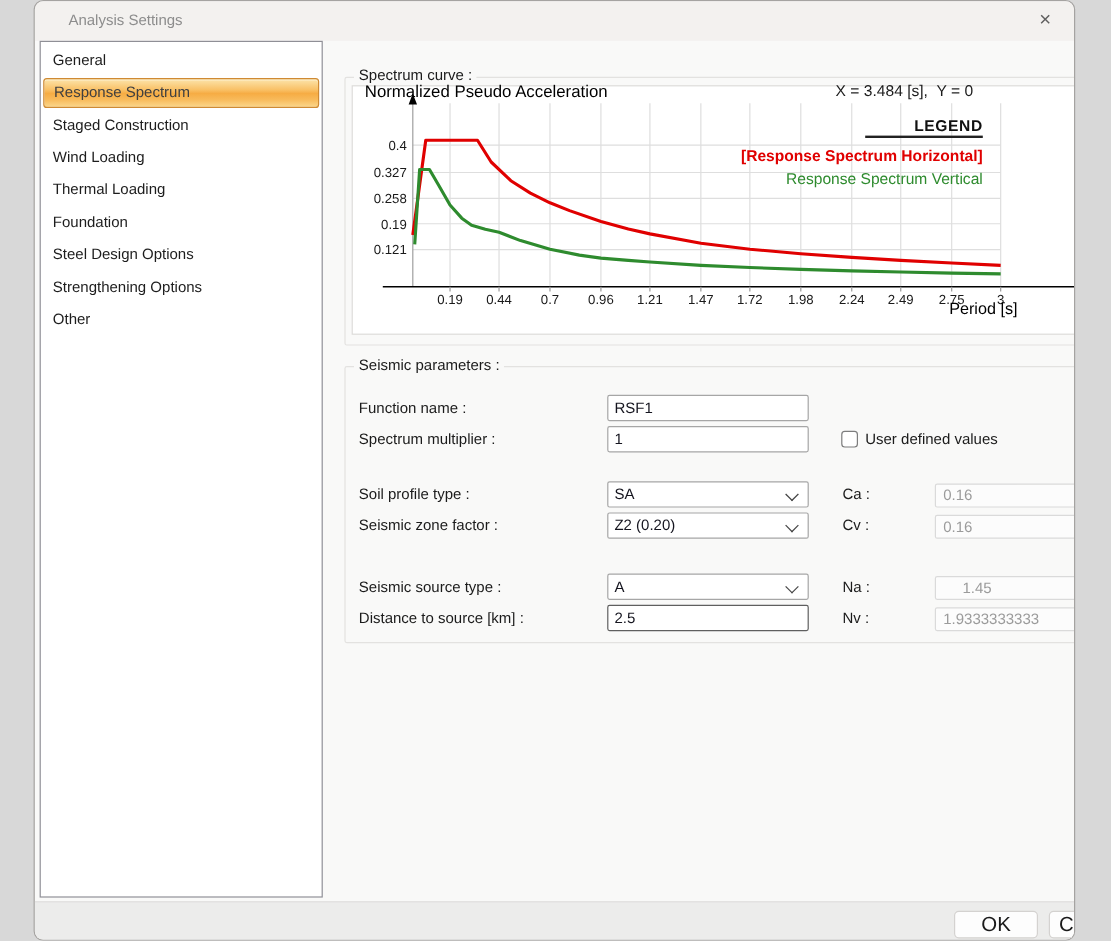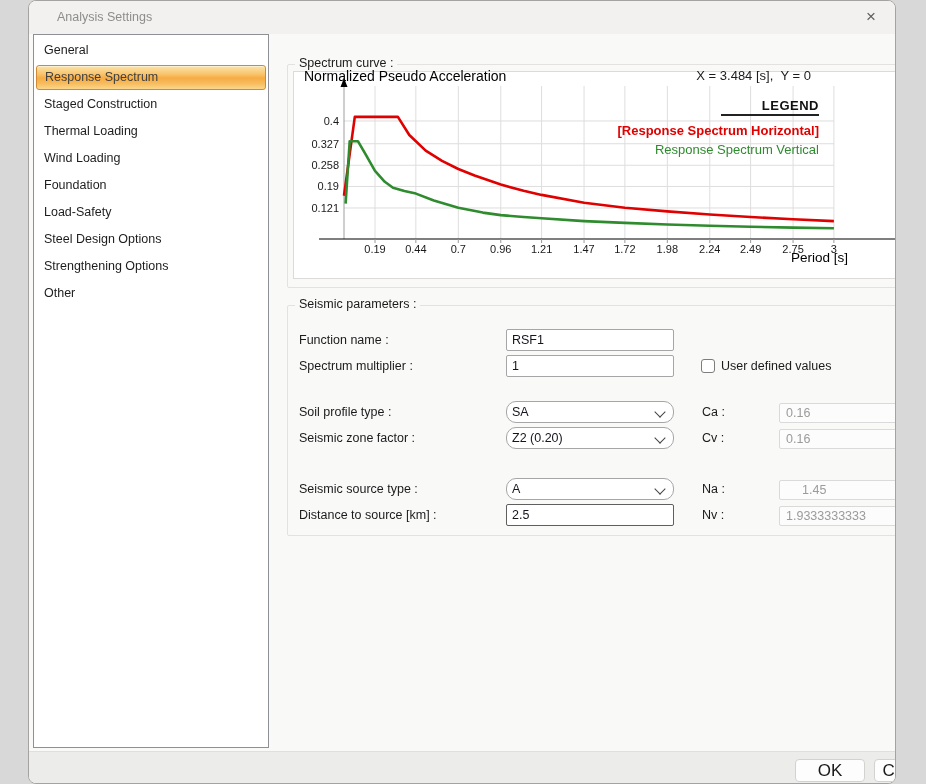--- a/index.html
+++ b/index.html
@@ -39,21 +39,21 @@
   .period-label{position:absolute;top:249px;right:47px;font-size:13.5px;color:#000000;}
   #chart-svg{position:absolute;left:264px;top:70px;}
   
   .f-label{position:absolute;left:270px;font-size:12.5px;color:#1b1b1b;white-space:nowrap;}
   .r-label{position:absolute;left:673px;font-size:12.5px;color:#1b1b1b;}
   .t-input{position:absolute;left:477px;width:168px;height:22px;box-sizing:border-box;
            border:1px solid #a6a6a6;border-radius:2px;background:#fff;font-family:"Liberation Sans",sans-serif;
            font-size:12.5px;color:#15151f;padding:4px 5px;outline:none;}
   .t-input.focused{border-color:#5f5f5f;}
   .dropdown{position:absolute;left:477px;width:168px;height:22px;box-sizing:border-box;
-            border:1px solid #a6a6a6;border-radius:10px;background:#fff;cursor:default;}
+            border:1px solid #a6a6a6;border-radius:2px;background:#fff;cursor:default;}
   .dropdown .dd-text{position:absolute;left:5px;top:0;line-height:20px;font-size:12.5px;color:#15151f;}
   .dd-chevron{position:absolute;right:9px;top:6px;width:7px;height:7px;border-right:1.4px solid #444;
               border-bottom:1.4px solid #444;transform:rotate(45deg);}
   .d-input{position:absolute;left:750px;width:123px;height:20px;box-sizing:border-box;
            border:1px solid #dadada;border-radius:2px;background:#fcfcfc;font-family:"Liberation Sans",sans-serif;
            font-size:12.5px;color:#9b9b9b;padding:0 6px;}
   .checkbox{position:absolute;left:672px;top:358px;width:14px;height:14px;box-sizing:border-box;
             border:1px solid #7d7d7d;border-radius:3px;background:#fff;cursor:pointer;}
   .checkbox-label{position:absolute;left:692px;top:358px;font-size:12.5px;color:#1b1b1b;}
   
@@ -72,24 +72,23 @@
   <div class="titlebar">
     <span class="title-text">Analysis Settings</span>
     <span class="close-btn">×</span>
   </div>
 
   <div class="sidebar">
     <div class="side-list" id="side-list">
         <div class="side-item">General</div>
         <div class="side-item selected">Response Spectrum</div>
         <div class="side-item">Staged Construction</div>
+        <div class="side-item">Wind Loading</div>
         <div class="side-item">Thermal Loading</div>
-        <div class="side-item">Wind Loading</div>
         <div class="side-item">Foundation</div>
-        <div class="side-item">Load-Safety</div>
         <div class="side-item">Steel Design Options</div>
         <div class="side-item">Strengthening Options</div>
         <div class="side-item">Other</div>
       </div>
   </div>
 
   <div class="group" id="spectrum-group">
     <span class="group-label">Spectrum curve :</span>
   </div>
   <div class="chart-box"></div>

